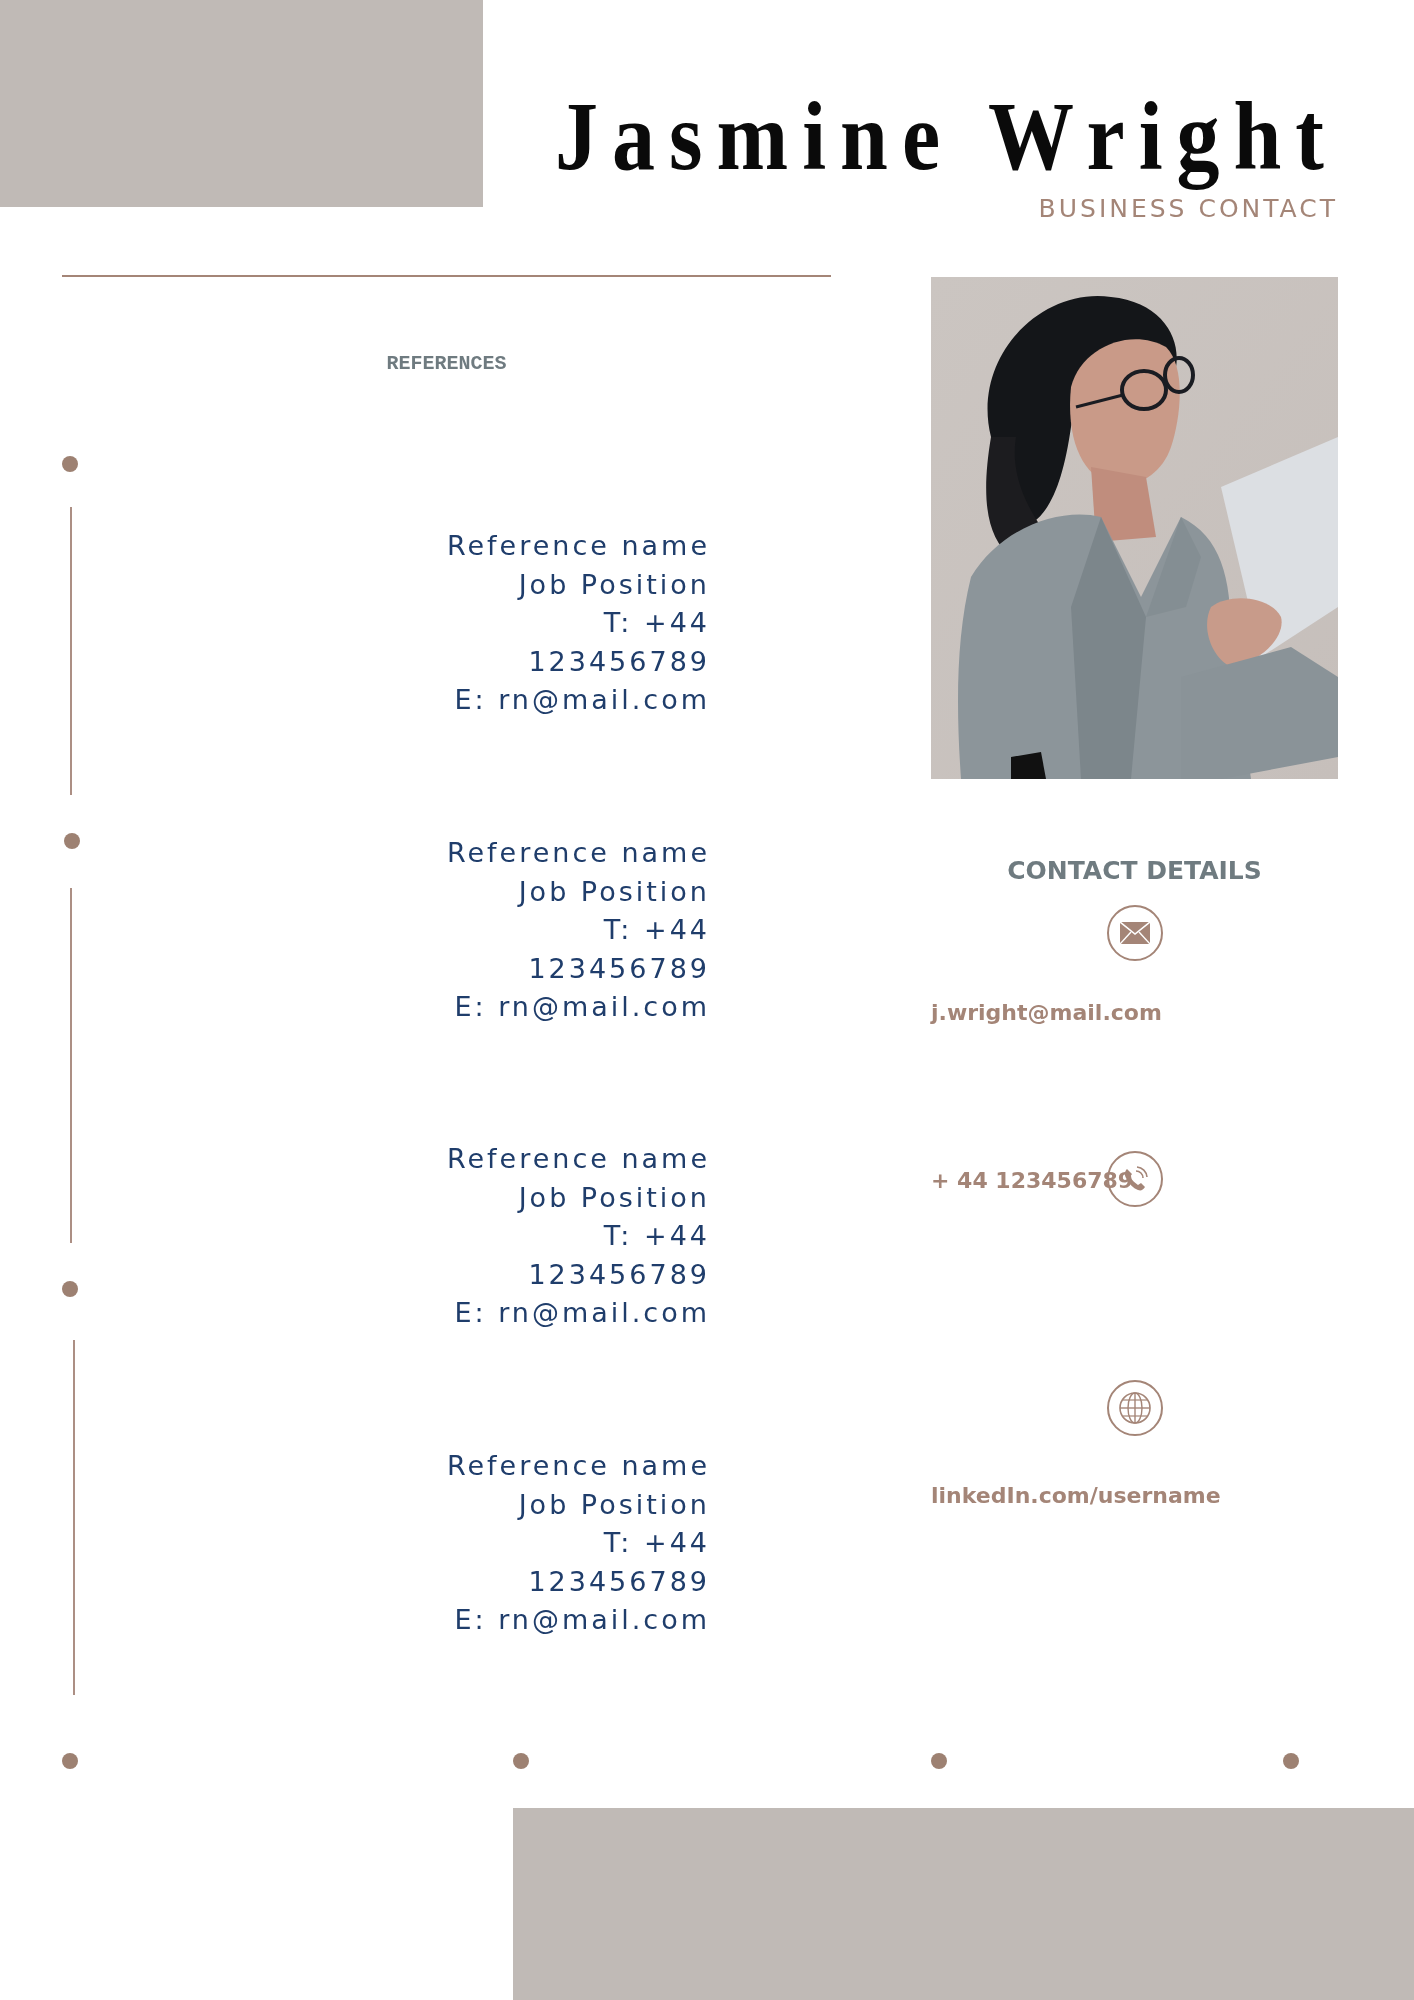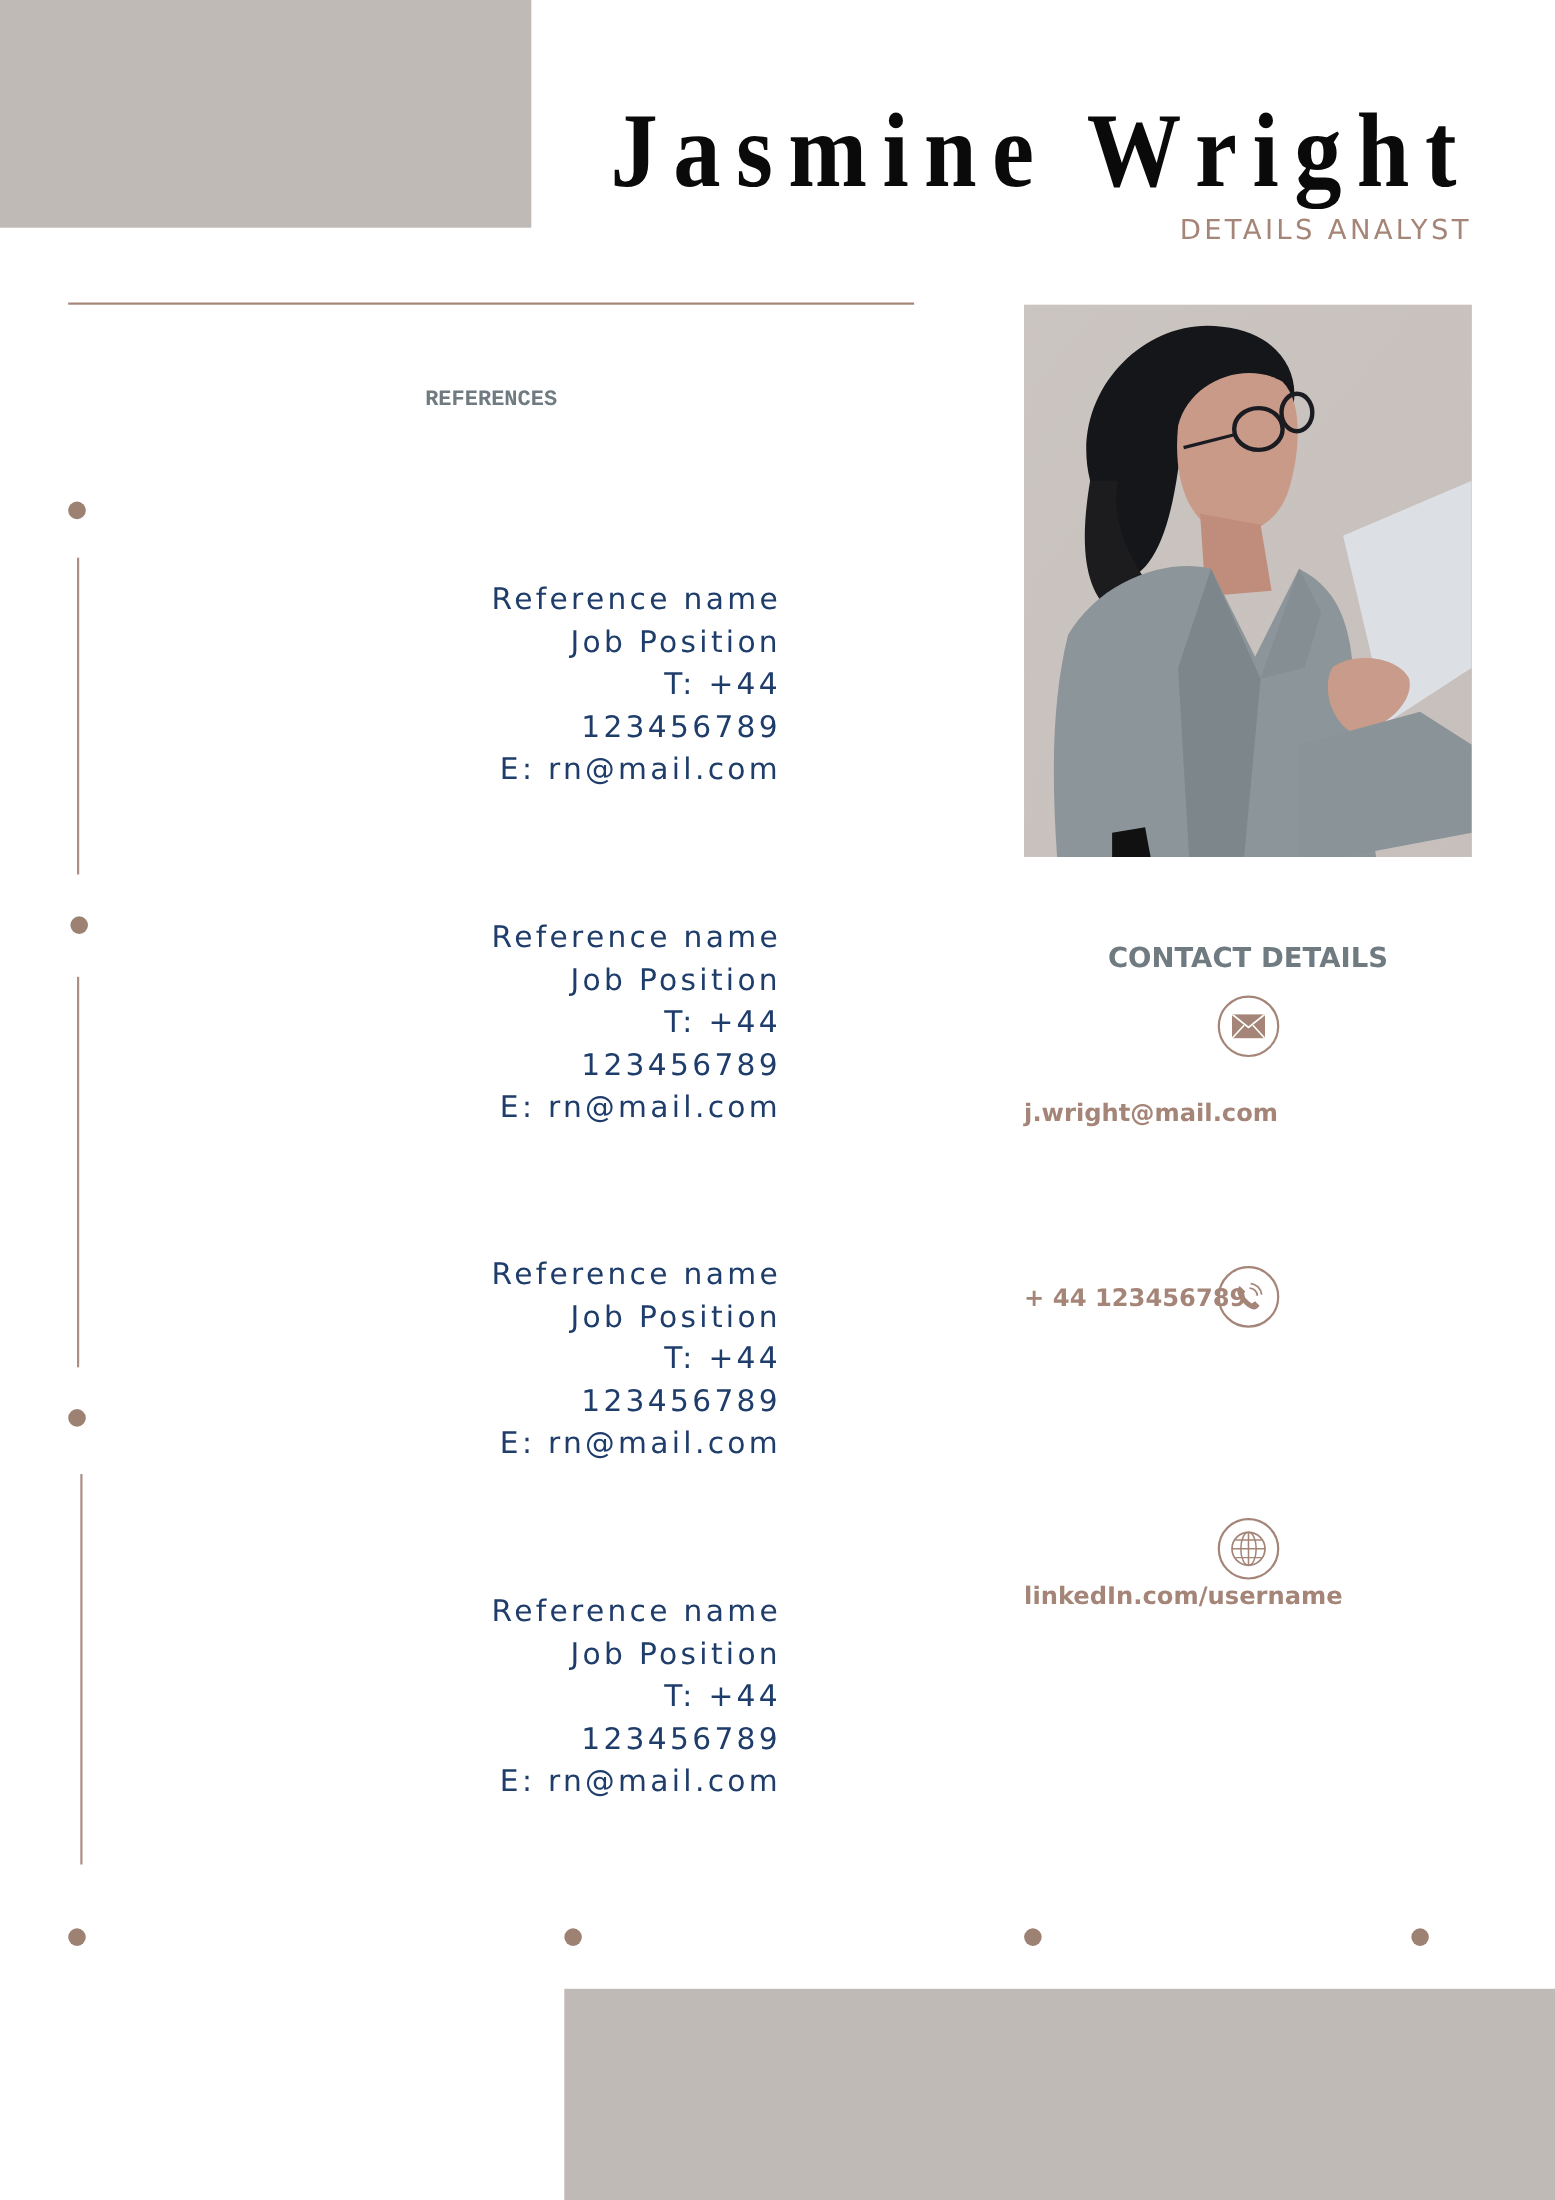--- a/index.html
+++ b/index.html
@@ -35,21 +35,21 @@
   .contact-text { left:931px; width:407px; text-align:left; font-family:"DejaVu Sans", sans-serif;
                   font-weight:bold; font-size:22px; color:#a48577; }
 </style>
 </head>
 <body>
 
 <div class="abs block" id="block-top"></div>
 <div class="abs block" id="block-bottom"></div>
 
 <div class="abs" id="name">Jasmine Wright</div>
-<div class="abs" id="title">DETAILS ANALYST</div>
+<div class="abs" id="title">BUSINESS CONTACT</div>
 
 <div class="abs" id="divider"></div>
 
 <div class="abs" id="refs-heading">REFERENCES</div>
 
 <div class="abs dot" style="left:62px;top:456px;"></div>
 <div class="abs vline" style="left:70px;top:507px;height:288px;"></div>
 <div class="abs dot" style="left:64px;top:833px;"></div>
 <div class="abs vline" style="left:70px;top:888px;height:355px;"></div>
 <div class="abs dot" style="left:62px;top:1281px;"></div>
@@ -143,18 +143,18 @@
 <div class="abs icon-circle" style="left:1107px;top:1380px;">
   <svg width="36" height="36" viewBox="0 0 36 36">
     <circle cx="18" cy="18" r="15" fill="none" stroke="#a48577" stroke-width="1.6"></circle>
     <ellipse cx="18" cy="18" rx="7" ry="15" fill="none" stroke="#a48577" stroke-width="1.4"></ellipse>
     <line x1="18" y1="3" x2="18" y2="33" stroke="#a48577" stroke-width="1.4"></line>
     <line x1="3" y1="18" x2="33" y2="18" stroke="#a48577" stroke-width="1.4"></line>
     <line x1="6" y1="10" x2="30" y2="10" stroke="#a48577" stroke-width="1.2"></line>
     <line x1="6" y1="26" x2="30" y2="26" stroke="#a48577" stroke-width="1.2"></line>
   </svg>
 </div>
-<a class="abs contact-text" style="top:1439px;">linkedIn.com/username</a>
+<a class="abs contact-text" style="top:1483px;">linkedIn.com/username</a>
 
 <div class="abs dot" style="left:62px;top:1753px;"></div>
 <div class="abs dot" style="left:513px;top:1753px;"></div>
 <div class="abs dot" style="left:931px;top:1753px;"></div>
 <div class="abs dot" style="left:1283px;top:1753px;"></div>
 
 </body></html>

